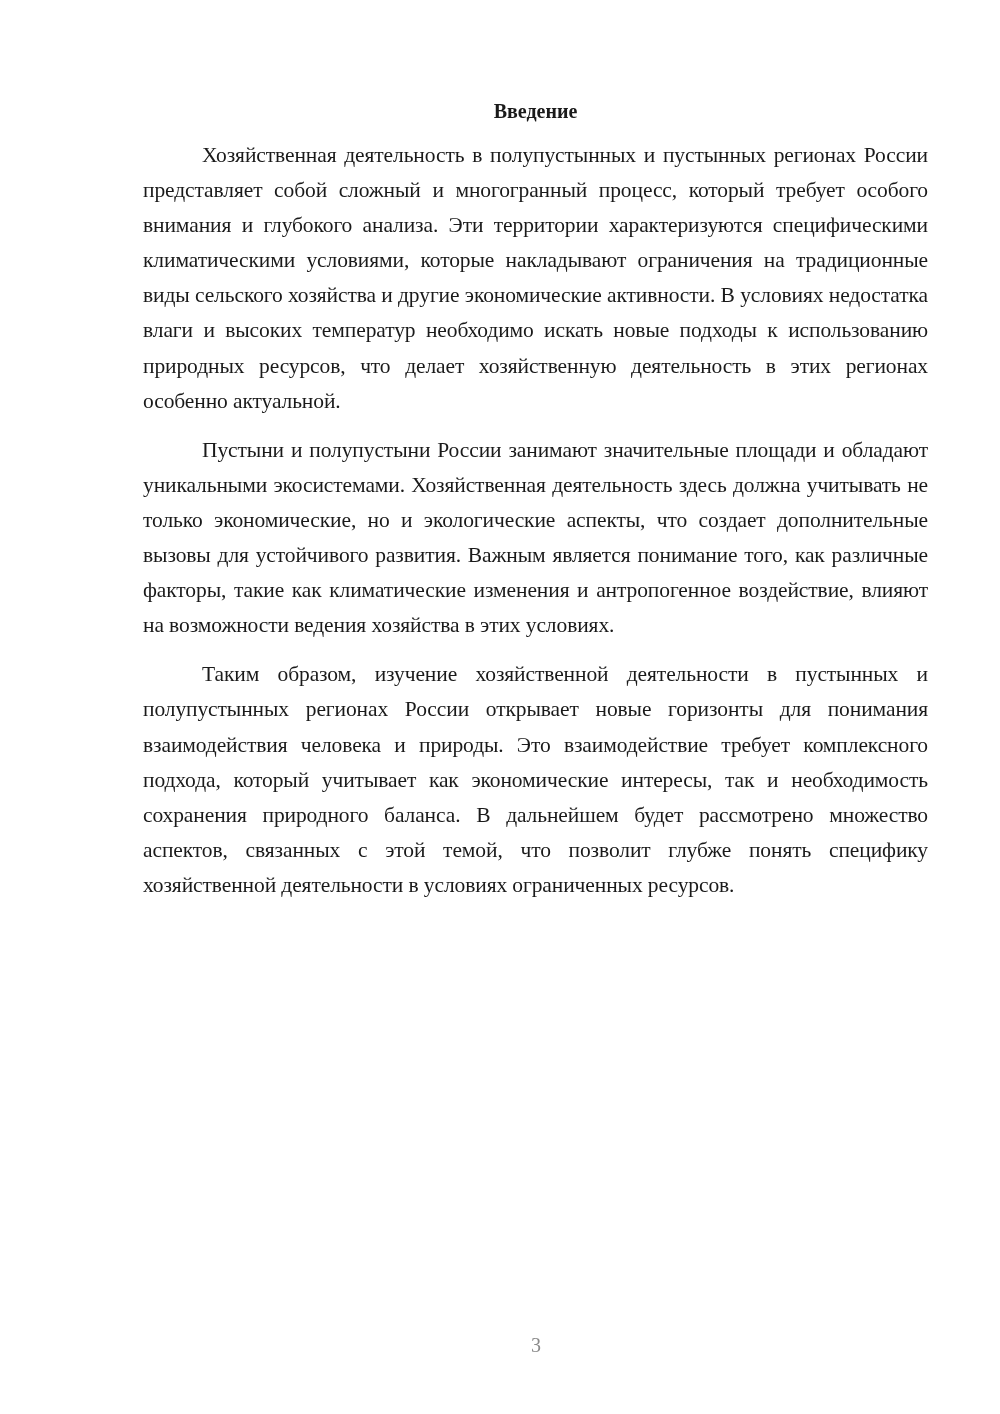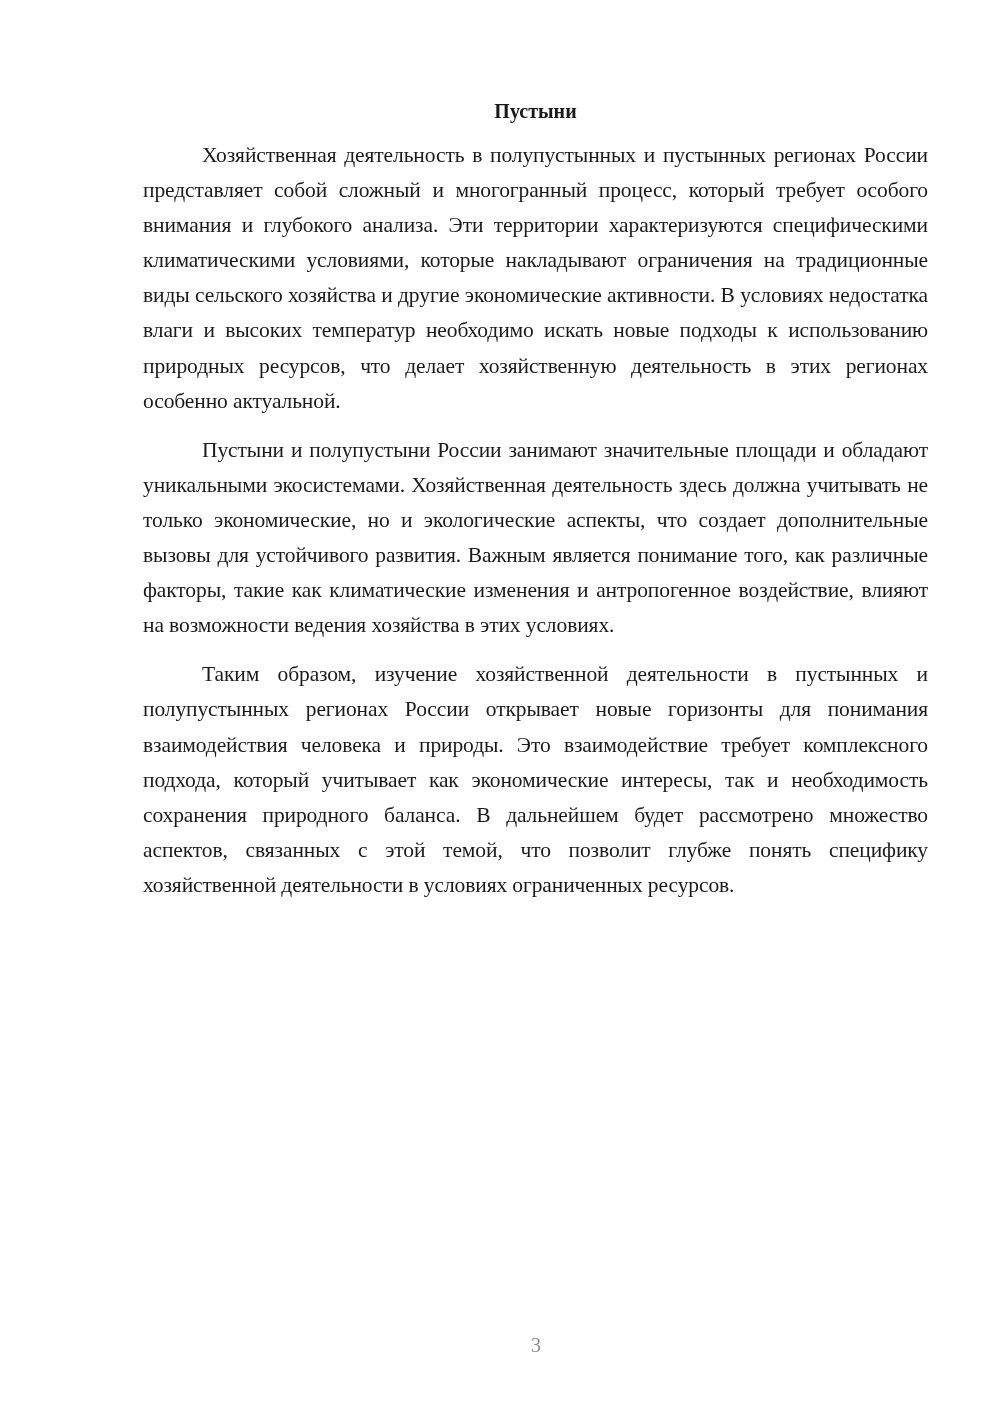--- a/index.html
+++ b/index.html
@@ -45,19 +45,19 @@
       text-align: center;
       font-size: 20px;
       color: #8a8a8a;
       font-family: "Liberation Serif", serif;
     }
   </style>
 </head>
 <body>
 
 <div class="page">
-  <h1 class="title">Пустыни</h1>
+  <h1 class="title">Введение</h1>
   <p class="para">Хозяйственная деятельность в полупустынных и пустынных регионах России представляет собой сложный и многогранный процесс, который требует особого внимания и глубокого анализа. Эти территории характеризуются специфическими климатическими условиями, которые накладывают ограничения на традиционные виды сельского хозяйства и другие экономические активности. В условиях недостатка влаги и высоких температур необходимо искать новые подходы к использованию природных ресурсов, что делает хозяйственную деятельность в этих регионах особенно актуальной.</p>
   <p class="para">Пустыни и полупустыни России занимают значительные площади и обладают уникальными экосистемами. Хозяйственная деятельность здесь должна учитывать не только экономические, но и экологические аспекты, что создает дополнительные вызовы для устойчивого развития. Важным является понимание того, как различные факторы, такие как климатические изменения и антропогенное воздействие, влияют на возможности ведения хозяйства в этих условиях.</p>
   <p class="para">Таким образом, изучение хозяйственной деятельности в пустынных и полупустынных регионах России открывает новые горизонты для понимания взаимодействия человека и природы. Это взаимодействие требует комплексного подхода, который учитывает как экономические интересы, так и необходимость сохранения природного баланса. В дальнейшем будет рассмотрено множество аспектов, связанных с этой темой, что позволит глубже понять специфику хозяйственной деятельности в условиях ограниченных ресурсов.</p>
 </div>
 
 <div class="page-number">3</div>
 
 </body></html>

